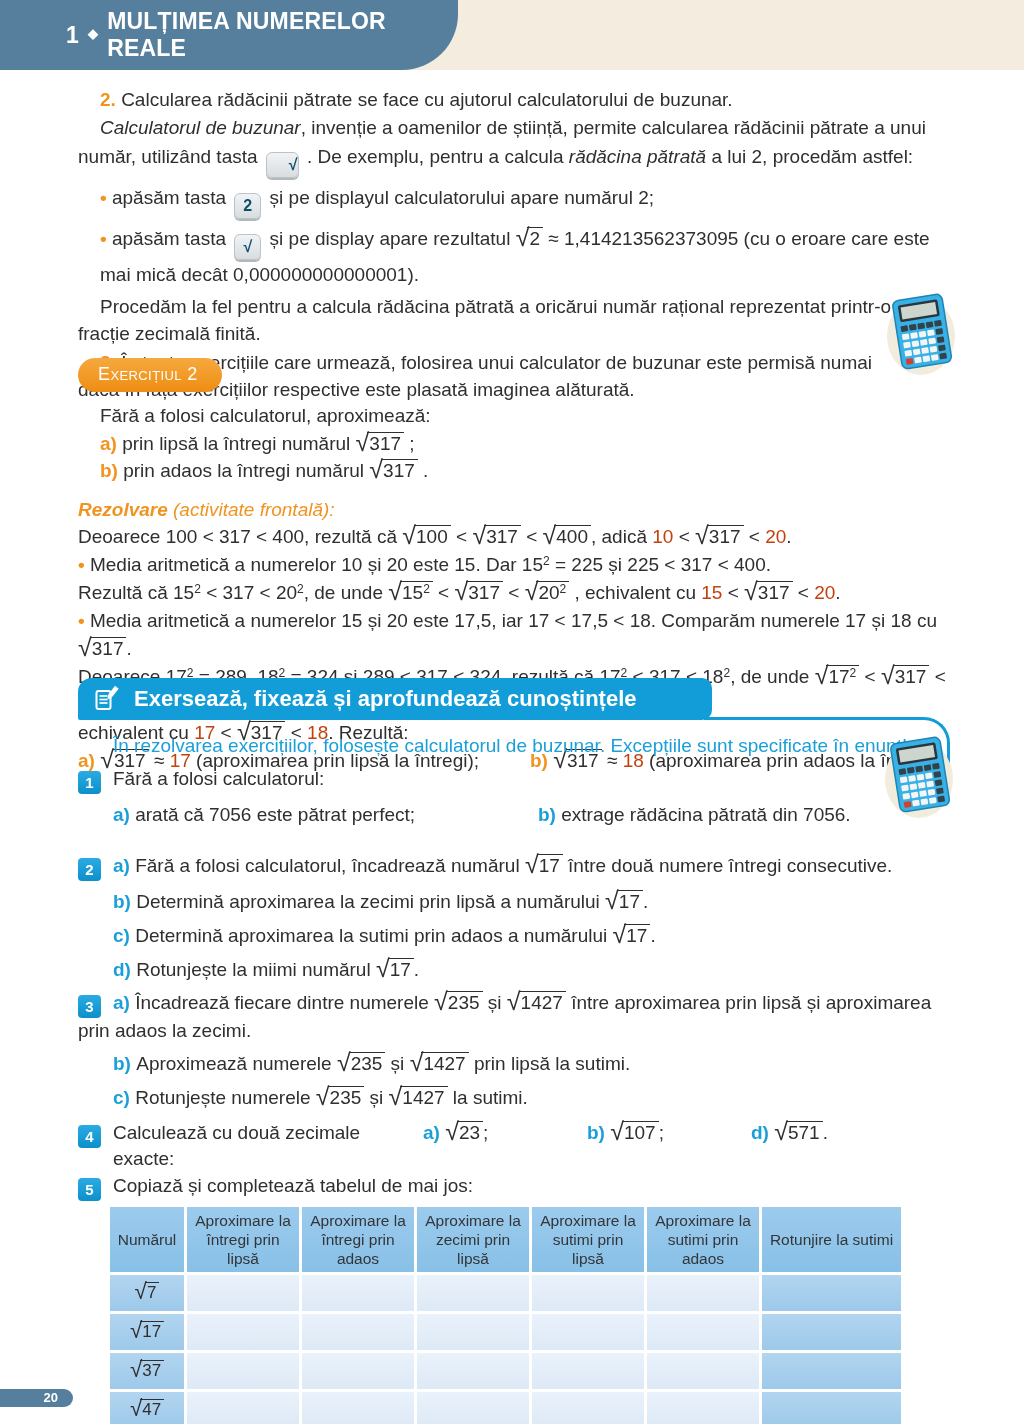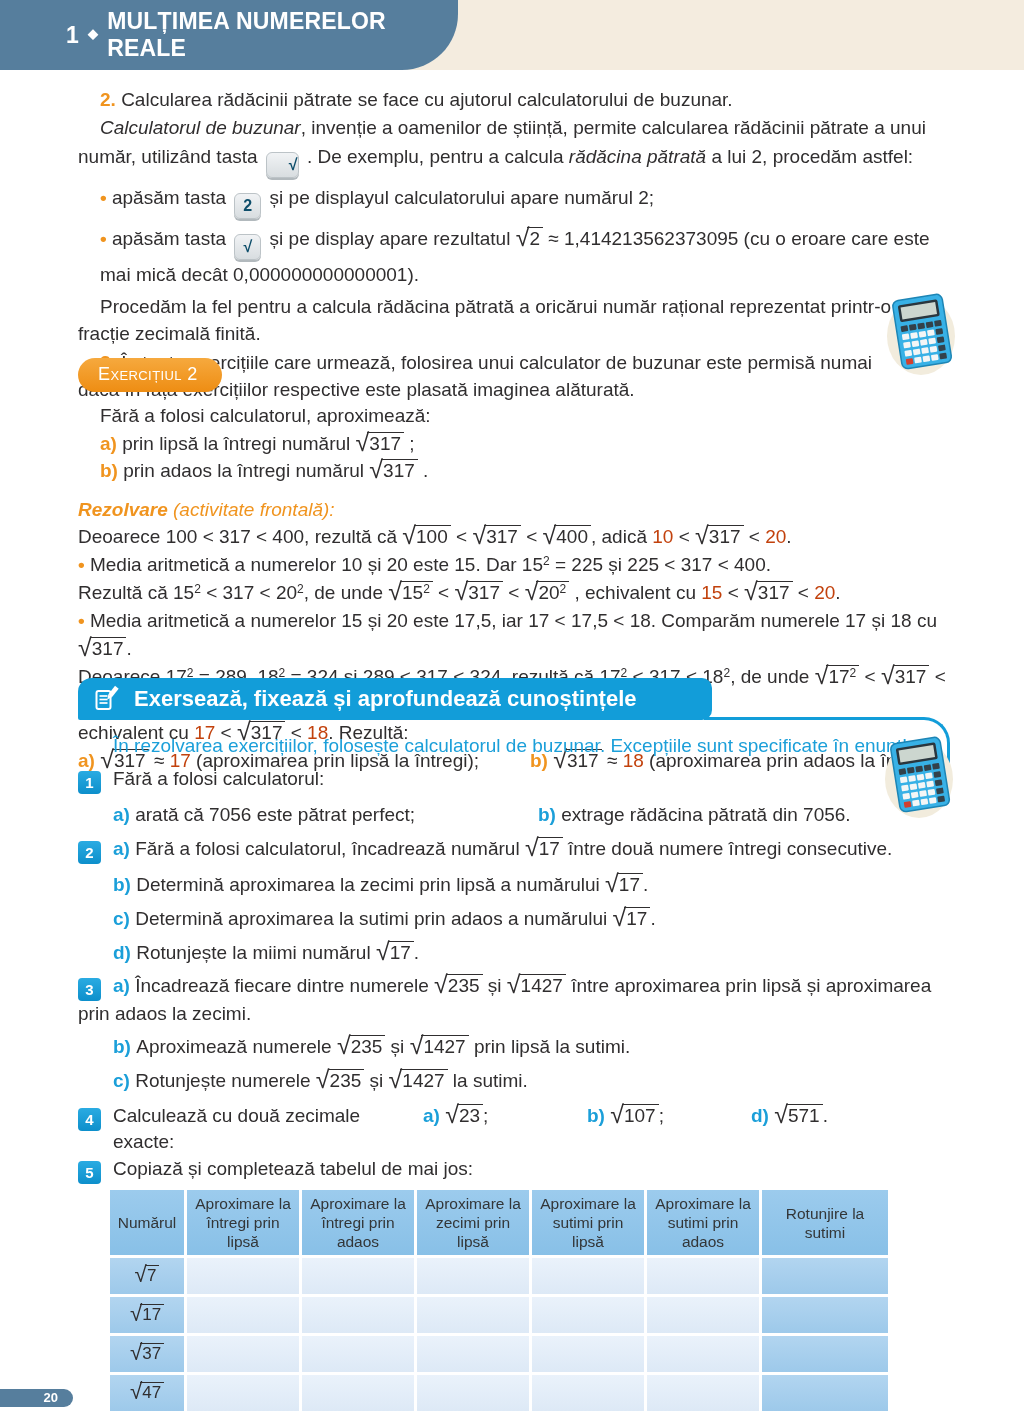--- a/index.html
+++ b/index.html
@@ -80,21 +80,21 @@
   .ex4row { display:flex; }
   .ex4row .lbl { width:310px; flex:0 0 auto; }
   .ex4row .it1, .ex4row .it2 { width:164px; flex:0 0 auto; }
   .ex4row .it3 { width:154px; flex:0 0 auto; }
   
   table.tbl { border-collapse:separate; border-spacing:3px; margin:3px 0 0 29px; table-layout:fixed; }
   .tbl th {
     background:linear-gradient(#9ccbed,#88c0e7); font-weight:normal; font-size:15.5px;
     line-height:19px; color:#333638; height:62px; padding:4px 5px; text-align:center;
   }
-  .tbl th.c1 { width:74px; } .tbl th.cm { width:112px; } .tbl th.c7 { width:126px; }
+  .tbl th.c1 { width:74px; } .tbl th.cm { width:112px; } .tbl th.c7 { width:139px; }
   .tbl td { height:36px; }
   .tbl td.c-side { background:linear-gradient(#b2d5f0,#9dc9ea); text-align:center; font-size:17px; }
   .tbl td.c-mid { background:linear-gradient(#eaf2fb,#dde9f6); }
   
   .calc { position:absolute; }
   .calc1 { left:886px; top:290px; }
   .calc2 { left:884px; top:733px; }
   .pagenum {
     position:absolute; left:0; top:1389px; width:73px; height:18px;
     background:#567e9d; border-radius:0 9px 9px 0; color:#fff; font-weight:bold;
@@ -163,21 +163,21 @@
     <div class="note">În rezolvarea exercițiilor, folosește calculatorul de buzunar. Excepțiile sunt specificate în enunț!</div>
 
     <div class="ex">
       <span class="nbadge">1</span><span>Fără a folosi calculatorul:</span>
       <div class="sub cols sub1cols">
         <span class="colA"><span class="bl b">a) </span><span>arată că 7056 este pătrat perfect;</span></span>
         <span><span class="bl b">b) </span><span>extrage rădăcina pătrată din 7056.</span></span>
       </div>
     </div>
 
-    <div class="ex" style="margin-top:8px;">
+    <div class="ex" style="margin-top:25px;">
       <span class="nbadge">2</span><span><span class="bl b">a) </span><span>Fără a folosi calculatorul, încadrează numărul </span><span class="sqrt"><span class="rad">17</span></span><span>  între două numere întregi consecutive.</span></span>
       <div class="sub"><span class="bl b">b) </span><span>Determină aproximarea la zecimi prin lipsă a numărului </span><span class="sqrt"><span class="rad">17</span></span><span>.</span></div>
       <div class="sub"><span class="bl b">c) </span><span>Determină aproximarea la sutimi prin adaos a numărului </span><span class="sqrt"><span class="rad">17</span></span><span>.</span></div>
       <div class="sub"><span class="bl b">d) </span><span>Rotunjește la miimi numărul </span><span class="sqrt"><span class="rad">17</span></span><span>.</span></div>
     </div>
 
     <div class="ex">
       <span class="nbadge">3</span><span><span class="bl b">a) </span><span>Încadrează fiecare dintre numerele </span><span class="sqrt"><span class="rad">235</span></span><span> și </span><span class="sqrt"><span class="rad">1427</span></span><span>  între aproximarea prin lipsă și aproximarea prin adaos la zecimi.</span></span>
       <div class="sub" style="margin-top:7px;"><span class="bl b">b) </span><span>Aproximează numerele </span><span class="sqrt"><span class="rad">235</span></span><span> și </span><span class="sqrt"><span class="rad">1427</span></span><span>  prin lipsă la sutimi.</span></div>
       <div class="sub" style="margin-top:8px;"><span class="bl b">c) </span><span>Rotunjește numerele </span><span class="sqrt"><span class="rad">235</span></span><span> și </span><span class="sqrt"><span class="rad">1427</span></span><span>  la sutimi.</span></div>

